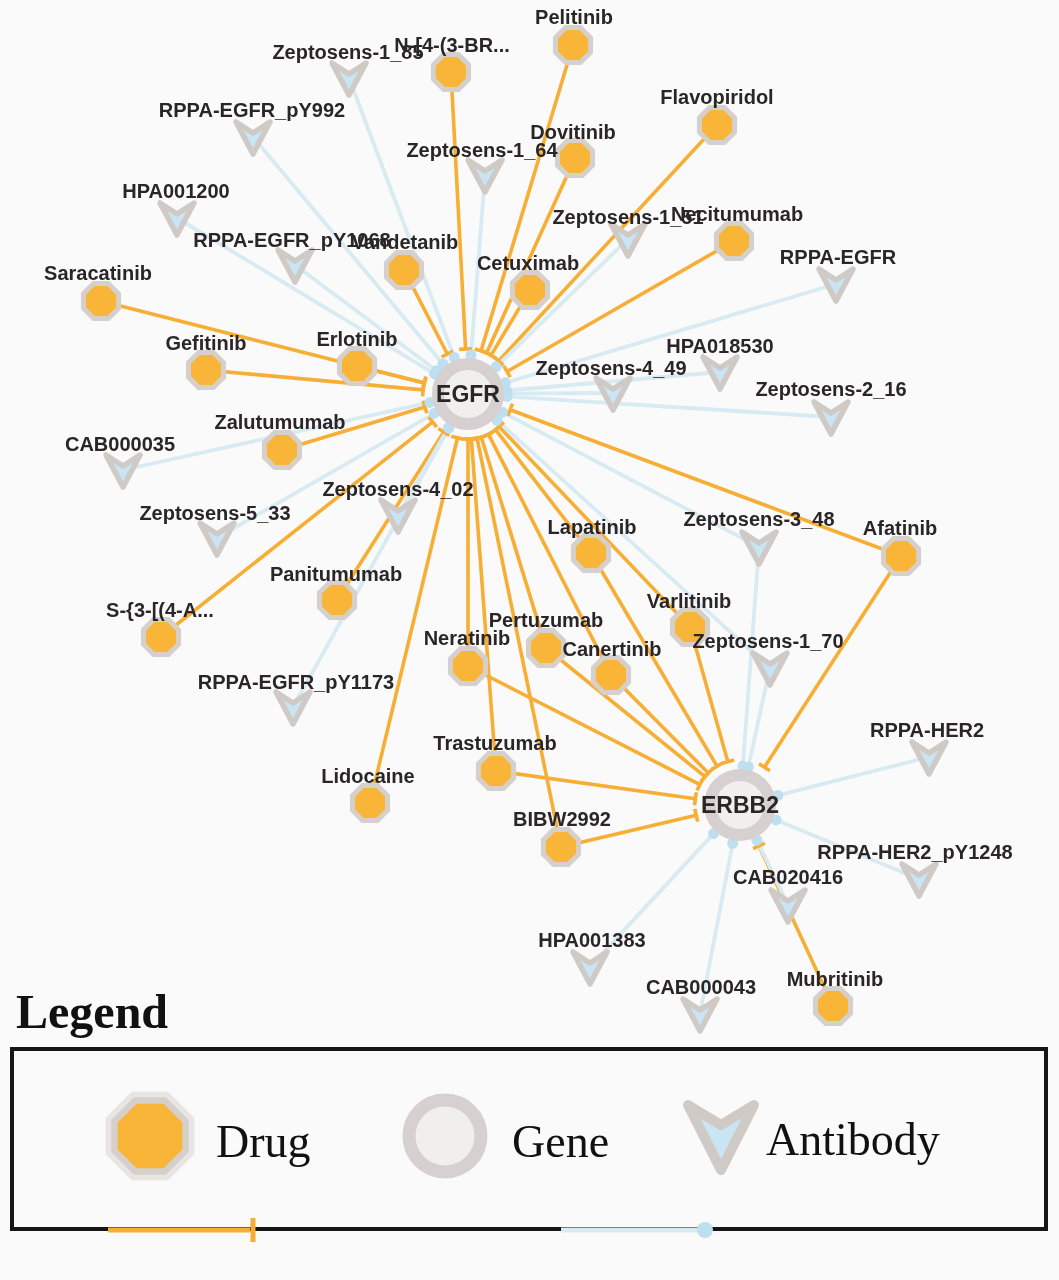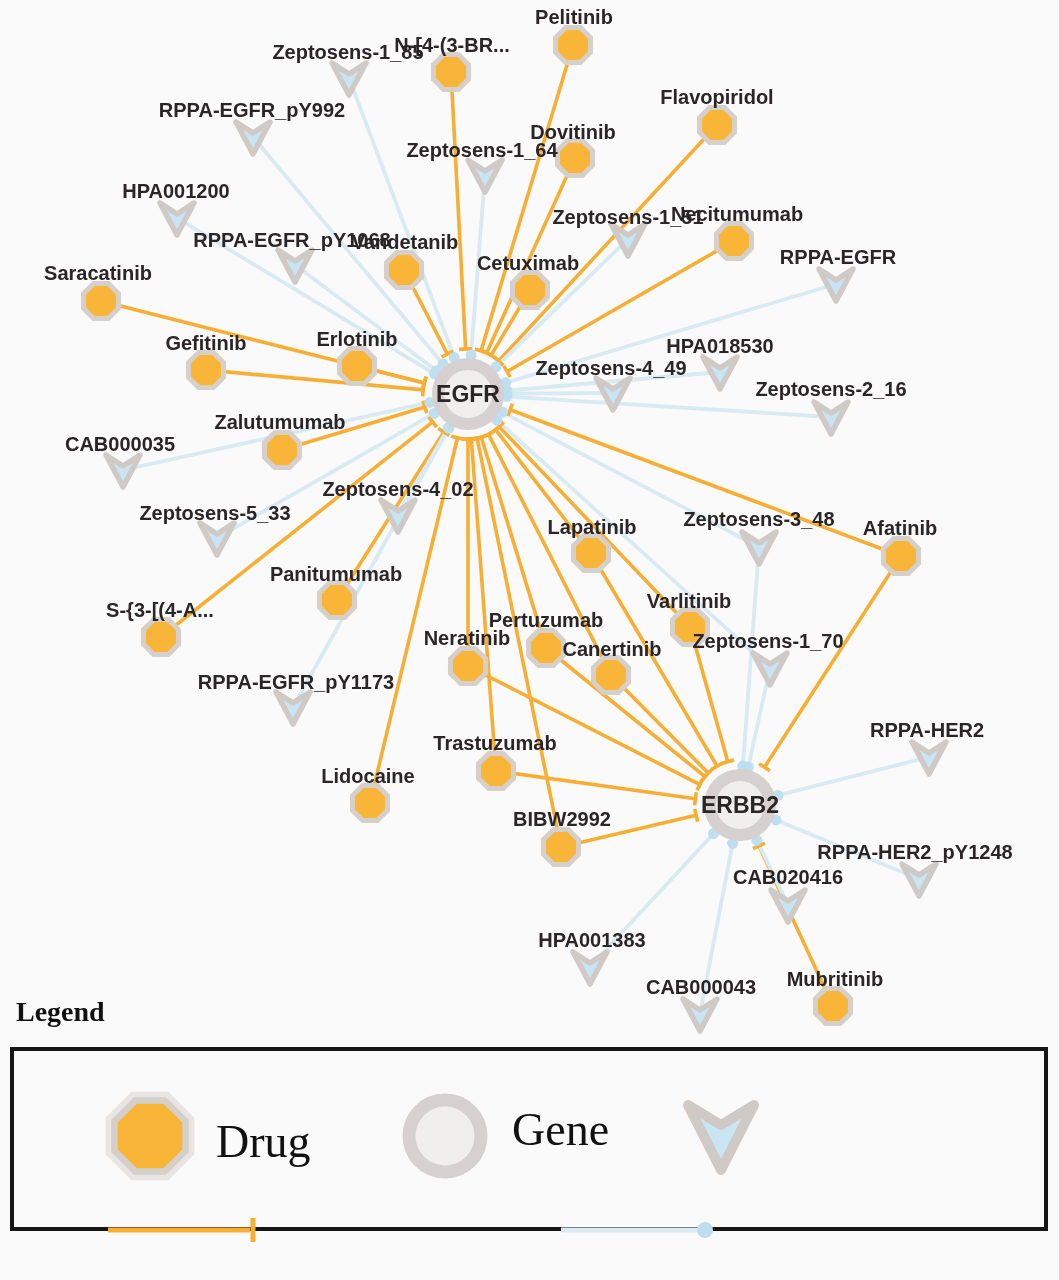--- a/index.html
+++ b/index.html
@@ -4,21 +4,21 @@
 <style>
   html,body{margin:0;padding:0;background:#fff;}
   .page{
     position:relative;width:1059px;height:1280px;overflow:hidden;
     background:var(--background,#FBFAFA);
     font-family:"Liberation Sans",sans-serif;
   }
   .network{position:absolute;left:0;top:0;}
   .legend-title{
     position:absolute;left:16px;top:990px;
-    font-family:"Liberation Serif",serif;font-weight:bold;font-size:28px;line-height:44px;
+    font-family:"Liberation Serif",serif;font-weight:bold;font-size:48px;line-height:44px;
     color:var(--legend-text,#111);
   }
   .legend-box{
     position:absolute;left:10px;top:1047px;width:1038px;height:184px;
     border:4px solid var(--legend-border,#161616);box-sizing:border-box;
     background:var(--background,#FBFAFA);
   }
   .legend-box .abs{position:absolute;}
   .legend-label{
     position:absolute;transform:translateY(-50%);
@@ -254,25 +254,26 @@
     <svg class="abs" style="left:86px;top:35px" width="100" height="100" viewBox="-50 -50 100 100">
       <polygon points="44.35,18.37 18.37,44.35 -18.37,44.35 -44.35,18.37 -44.35,-18.37 -18.37,-44.35 18.37,-44.35 44.35,-18.37" style="fill:var(--drug-stroke);opacity:0.5"></polygon>
       <polygon points="38.80,16.07 16.07,38.80 -16.07,38.80 -38.80,16.07 -38.80,-16.07 -16.07,-38.80 16.07,-38.80 38.80,-16.07" style="fill:var(--drug-stroke)"></polygon>
       <polygon points="32.34,13.39 13.39,32.34 -13.39,32.34 -32.34,13.39 -32.34,-13.39 -13.39,-32.34 13.39,-32.34 32.34,-13.39" style="fill:var(--drug-fill)"></polygon>
     </svg>
     <div class="legend-label" style="left:202px;top:90px">Drug</div>
 
     <svg class="abs" style="left:386px;top:40px" width="90" height="90" viewBox="-45 -45 90 90">
       <circle r="36" style="fill:var(--gene-inner);stroke:var(--gene-ring);stroke-width:13"></circle>
     </svg>
-    <div class="legend-label" style="left:498px;top:78px">Gene</div>
+    <div class="legend-label" style="left:498px;top:90px">Gene</div>
 
     <svg class="abs" style="left:662px;top:38px" width="90" height="90" viewBox="-45 -45 90 90">
       <path d="M -33,-29 L 0,36 L 33,-29 L 0,-9 Z" style="fill:var(--antibody-fill);stroke:var(--antibody-stroke);stroke-width:10;stroke-linejoin:round"></path>
     </svg>
+    <div class="legend-label" style="left:752px;top:88px">Antibody</div>
 
     <svg class="abs" style="left:90px;top:163px" width="170" height="32" viewBox="0 0 170 32">
       <line x1="4" y1="16" x2="146" y2="16" style="stroke:var(--drug-edge);stroke-width:5"></line>
       <line x1="149" y1="4" x2="149" y2="28" style="stroke:var(--drug-edge);stroke-width:5"></line>
     </svg>
 
     <svg class="abs" style="left:545px;top:163px" width="165" height="32" viewBox="0 0 165 32">
       <line x1="2" y1="16" x2="140" y2="16" style="stroke:var(--antibody-edge);stroke-width:5"></line>
       <circle cx="146" cy="16" r="8" style="fill:var(--antibody-dot)"></circle>
     </svg>

